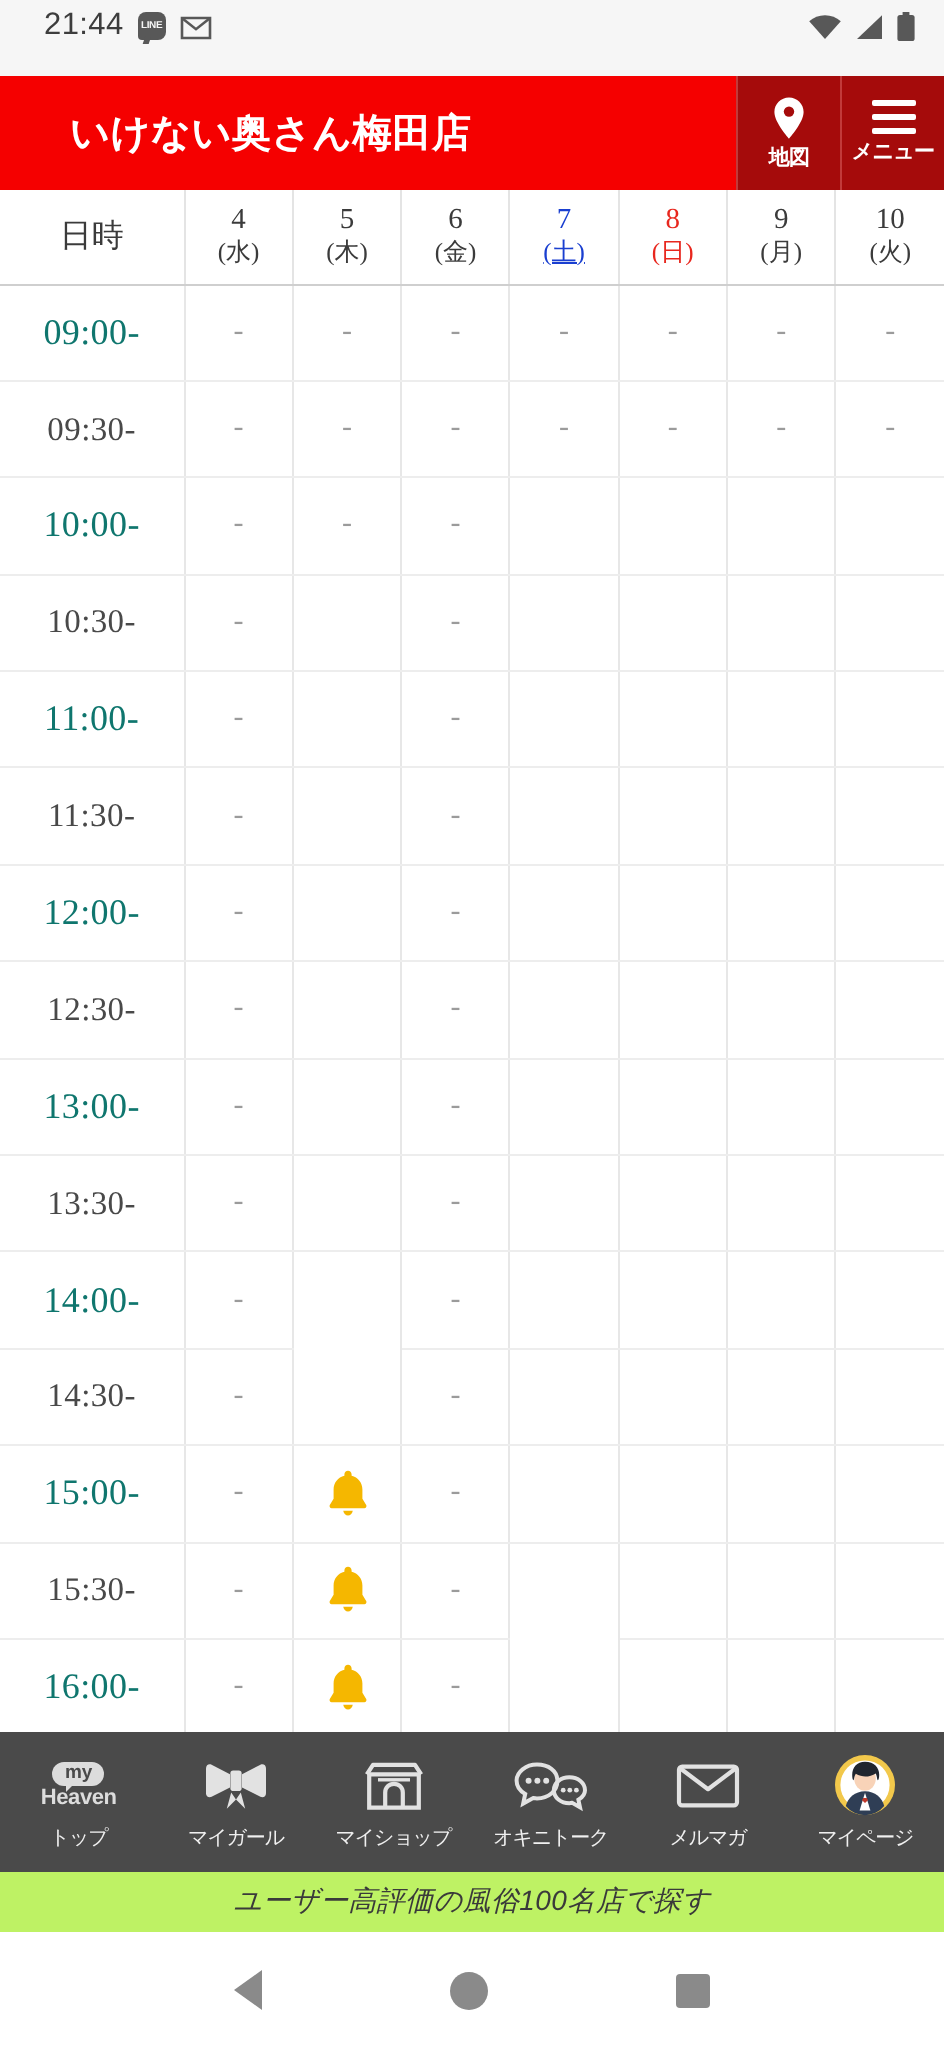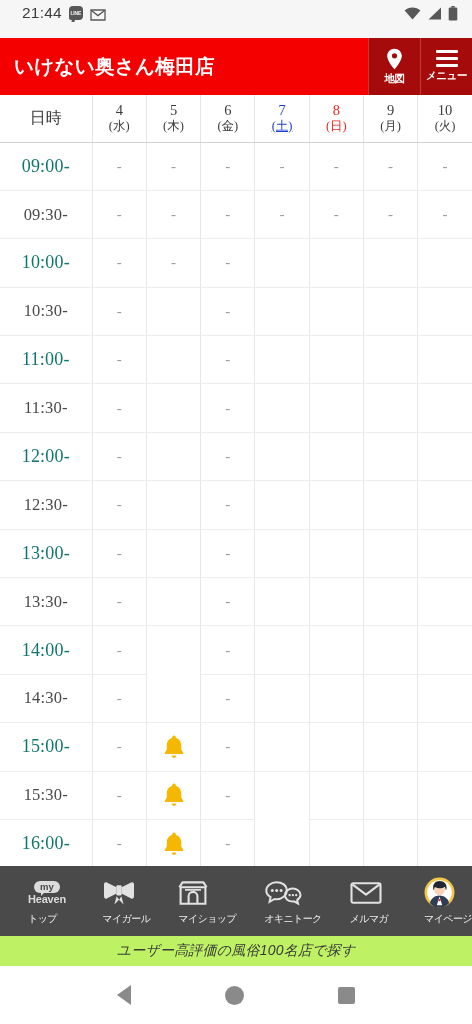--- a/index.html
+++ b/index.html
@@ -35,21 +35,21 @@
 
   
   .header {
     flex: 0 0 57px; height: 57px;
     background: #f50000;
     display: flex; align-items: stretch;
   }
   .header-title {
     flex: 1 1 auto;
     display: flex; align-items: center;
-    padding-left: 14px;
+    padding-left: 35px;
     color: #ffffff;
     font-size: 19.5px;
     font-weight: 600;
     letter-spacing: .3px;
     white-space: nowrap;
     overflow: hidden;
   }
   .hdr-btn {
     flex: 0 0 52px; width: 52px;
     background: #a50b0b;
@@ -118,23 +118,22 @@
 
   
   .botnav {
     flex: 0 0 70px; height: 70px;
     background: #4a4a4a;
     display: flex; align-items: center;
   }
   .nav-item {
     flex: 1 1 0; height: 100%;
     display: flex; flex-direction: column;
-    align-items: flex-start; justify-content: center; gap: 3px;
+    align-items: center; justify-content: center; gap: 3px;
     color: #f0f0f0;
-    padding-left: 28px;
   }
   .nav-item .nlbl { font-size: 10px; letter-spacing: -.6px; white-space: nowrap; }
   .nav-ic { height: 32px; display:flex; align-items:center; justify-content:center; }
   .myheaven { display:flex;flex-direction:column;align-items:center;gap:1px; }
   .mh-bub {
     background:#dcdcdc; color:#4a4a4a; font-size:9.5px; font-weight:bold;
     border-radius:9px; padding:1px 6px 1.5px; position:relative; line-height:1;
   }
   .mh-bub:after{content:"";position:absolute;left:7px;bottom:-3px;border-width:4px 4px 0 0;border-style:solid;border-color:#dcdcdc transparent transparent transparent;}
   .mh-word {

